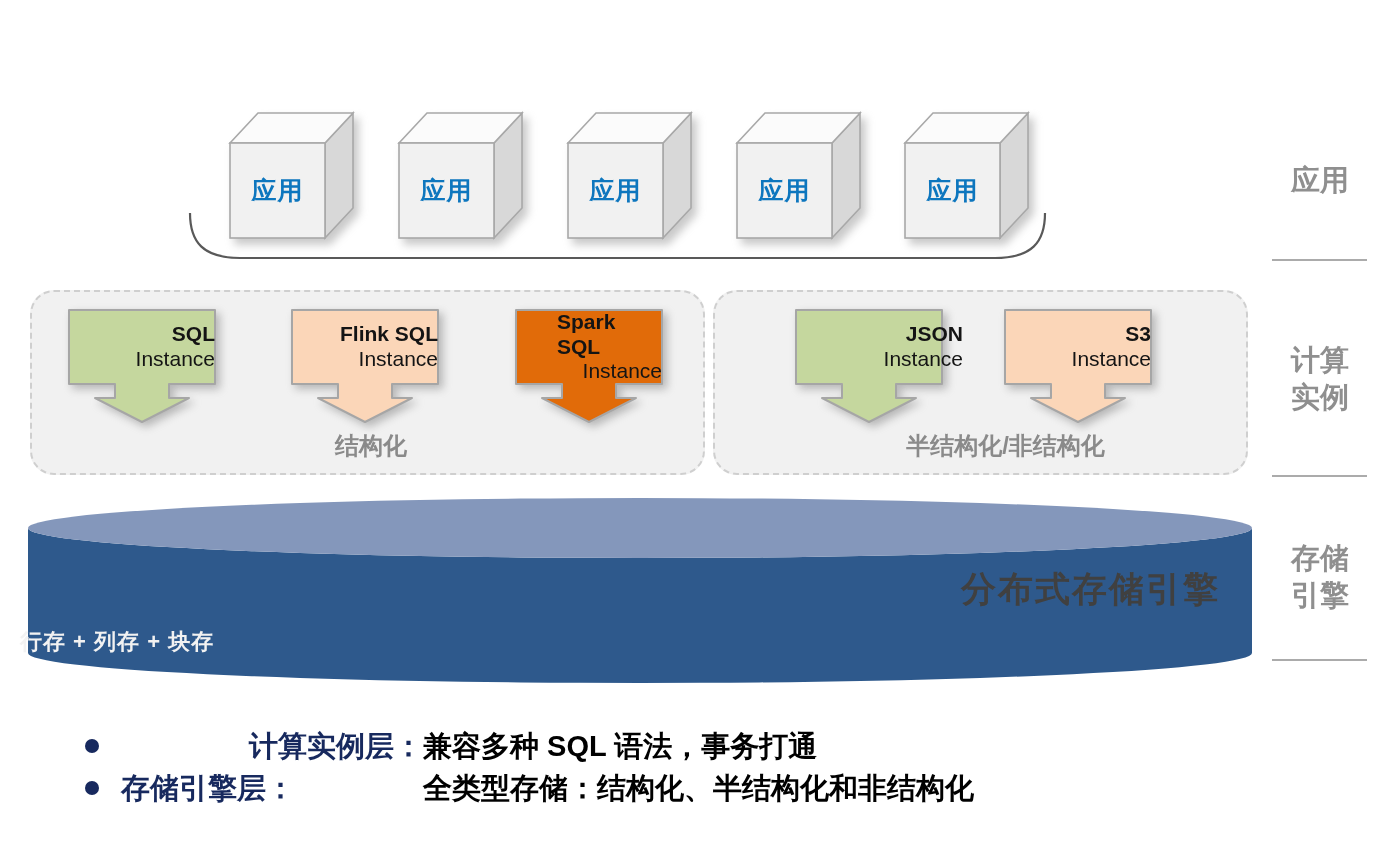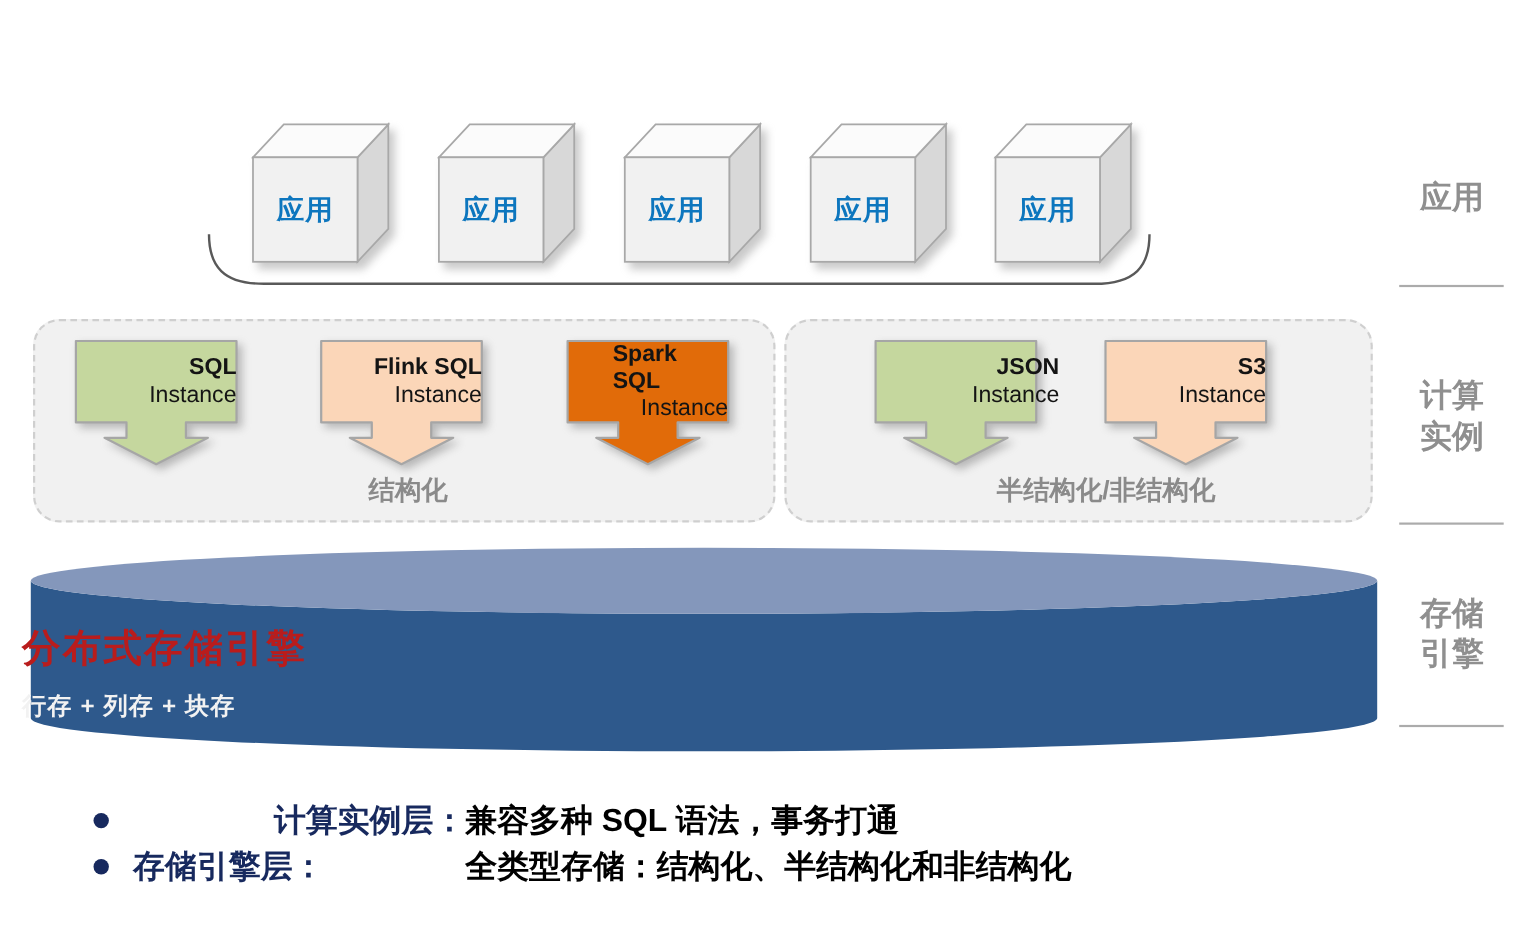--- a/index.html
+++ b/index.html
@@ -34,22 +34,22 @@
   .inst-name { font-size:21px; font-weight:bold; }
   .inst-type { font-size:21px; font-weight:normal; }
 
   
   .group-caption { position:absolute; top:430px; font-size:24px; font-weight:bold;
                    color:#8a8a8a; text-align:center; }
   .group-caption.left  { left:30px;  width:610px;margin-left:36px; }
   .group-caption.right { left:713px; width:585px; }
 
   
-  .cyl-title    { position:absolute; left:20px; top:566px; width:1200px; text-align:left;
-                  color:#b91c1c; font-size:35px; font-weight:bold; letter-spacing:2px; }
+  .cyl-title    { position:absolute; left:20px; top:566px; width:1200px; text-align:right;
+                  color:#404040; font-size:35px; font-weight:bold; letter-spacing:2px; }
   .cyl-subtitle { position:absolute; left:20px; top:627px; width:1200px; text-align:left;
                   color:#f2f2f2; font-size:22px; font-weight:bold; letter-spacing:1px; }
 
   
   .side-label { position:absolute; left:1272px; width:96px; text-align:center;
                 color:#8f8f8f; font-weight:bold; font-size:29px; line-height:37px; }
   .side-divider { position:absolute; left:1272px; width:95px; border-top:2px solid #ababab; }
 
   
   .legend { position:absolute; left:85px; top:727px; }

